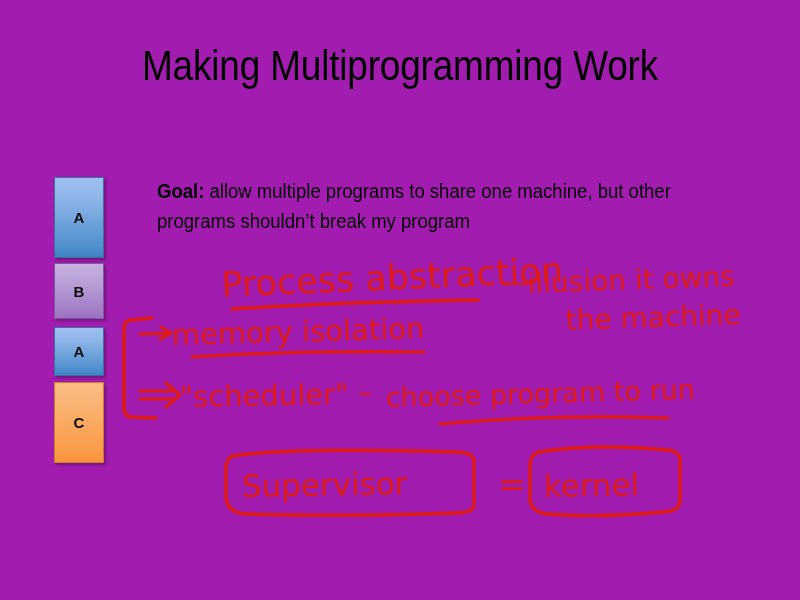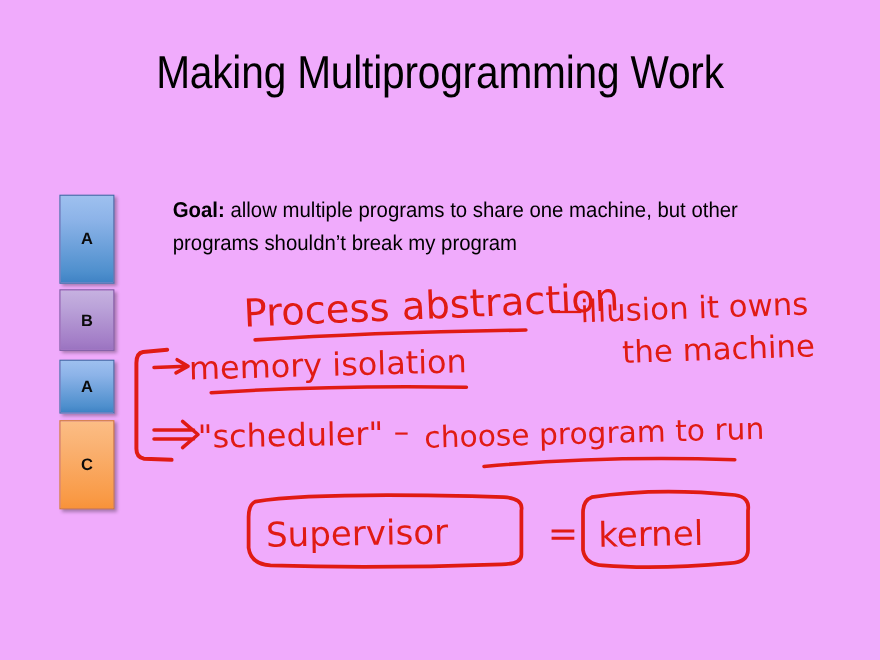--- a/index.html
+++ b/index.html
@@ -4,21 +4,21 @@
 <style>
   html, body {
     margin: 0;
     padding: 0;
     background: #ffffff;
   }
   #slide {
     position: relative;
     width: 800px;
     height: 600px;
-    background: #f0abfc;
+    background: #a21caf;
     overflow: hidden;
     font-family: "Liberation Sans", sans-serif;
   }
 
   
   #title {
     position: absolute;
     left: 0;
     top: 42px;
     width: 800px;

